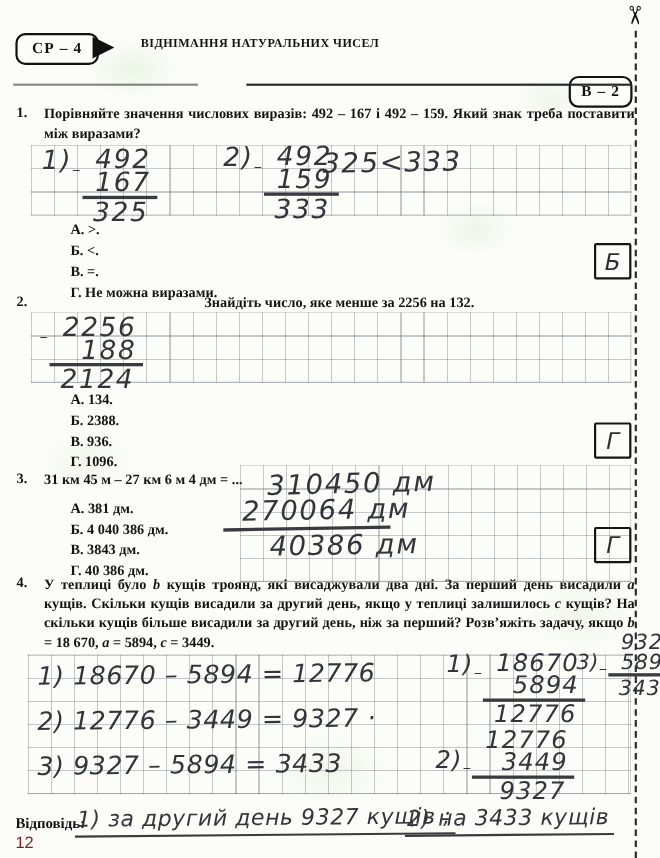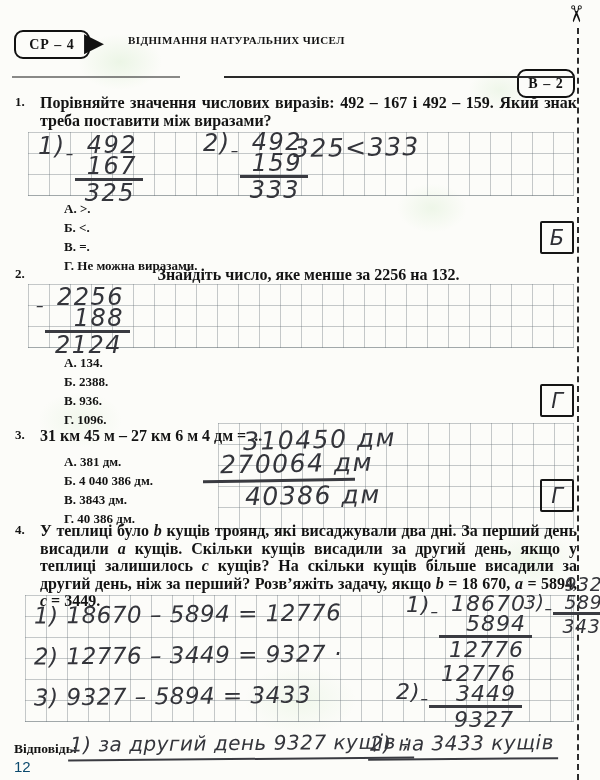--- a/index.html
+++ b/index.html
@@ -23,21 +23,21 @@
   .title{position:absolute;left:128px;top:34px;font-size:11px;font-weight:700;
          letter-spacing:.4px;white-space:nowrap;}
   .scissors{position:absolute;left:566px;top:1px;font-size:23px;color:#111;
             font-family:"DejaVu Sans",sans-serif;transform:rotate(90deg);}
   .cutline{position:absolute;left:577px;top:28px;height:752px;border-left:2px dashed #2c2c2c;}
   .rule{position:absolute;top:76px;height:2px;background:#2a2a2a;}
   .rule-a{left:12px;width:168px;opacity:.55;}
   .rule-b{left:224px;width:350px;}
   
   .qnum{position:absolute;font-weight:700;font-size:13px;}
-  .qtext{position:absolute;font-weight:700;font-size:16px;line-height:18px;text-align:justify;}
+  .qtext{position:absolute;font-weight:700;font-size:13px;line-height:18px;text-align:justify;}
   .qtext .var{font-style:italic;}
   .opts{position:absolute;font-weight:700;font-size:13px;}
   .opts div{margin-bottom:3px;}
   
   .grid{position:absolute;background-image:
       repeating-linear-gradient(to right, rgba(105,115,122,.38) 0 1px, transparent 1px 21px),
       repeating-linear-gradient(to bottom, rgba(105,115,122,.38) 0 1px, transparent 1px 21px);
       box-shadow:inset -1px -1px 0 rgba(105,115,122,.38);}
   
   .hw{position:absolute;font-family:"DejaVu Sans",sans-serif;font-style:italic;
@@ -54,21 +54,21 @@
   .cs-min,.cs-sub,.cs-res{display:block;}
   .cs-sub{border-bottom:3px solid #3a3b41;padding:0 6px 1px 12px;}
   .cs-min{padding:0 6px 0 12px;}
   .cs-res{padding:2px 8px 0 0;}
   .hwline{position:absolute;height:3px;background:#3a3b41;transform:rotate(-1deg);}
   .ansbox{position:absolute;width:30px;height:29px;border:2px solid #151515;border-radius:2px;
           display:flex;align-items:center;justify-content:center;background:transparent;}
   .ansbox .hwletter{font-family:"DejaVu Sans",sans-serif;font-style:italic;font-size:21px;color:#2e2f35;}
   .ansline{border-bottom:2px solid #3a3b41;padding:0 4px 3px 2px;}
   .anslabel{position:absolute;font-weight:700;font-size:13.5px;}
-  .pagenum{position:absolute;font-family:"Liberation Sans",sans-serif;font-size:15px;color:#0c4a6e;}
+  .pagenum{position:absolute;font-family:"Liberation Sans",sans-serif;font-size:15px;color:#7f1d1d;}
 </style>
 </head>
 <body>
 
 <div class="page">
   <div class="speckles"></div>
 
   <span class="scissors">✂</span>
   <div class="cutline"></div>
   <div class="badge badge-cp">

